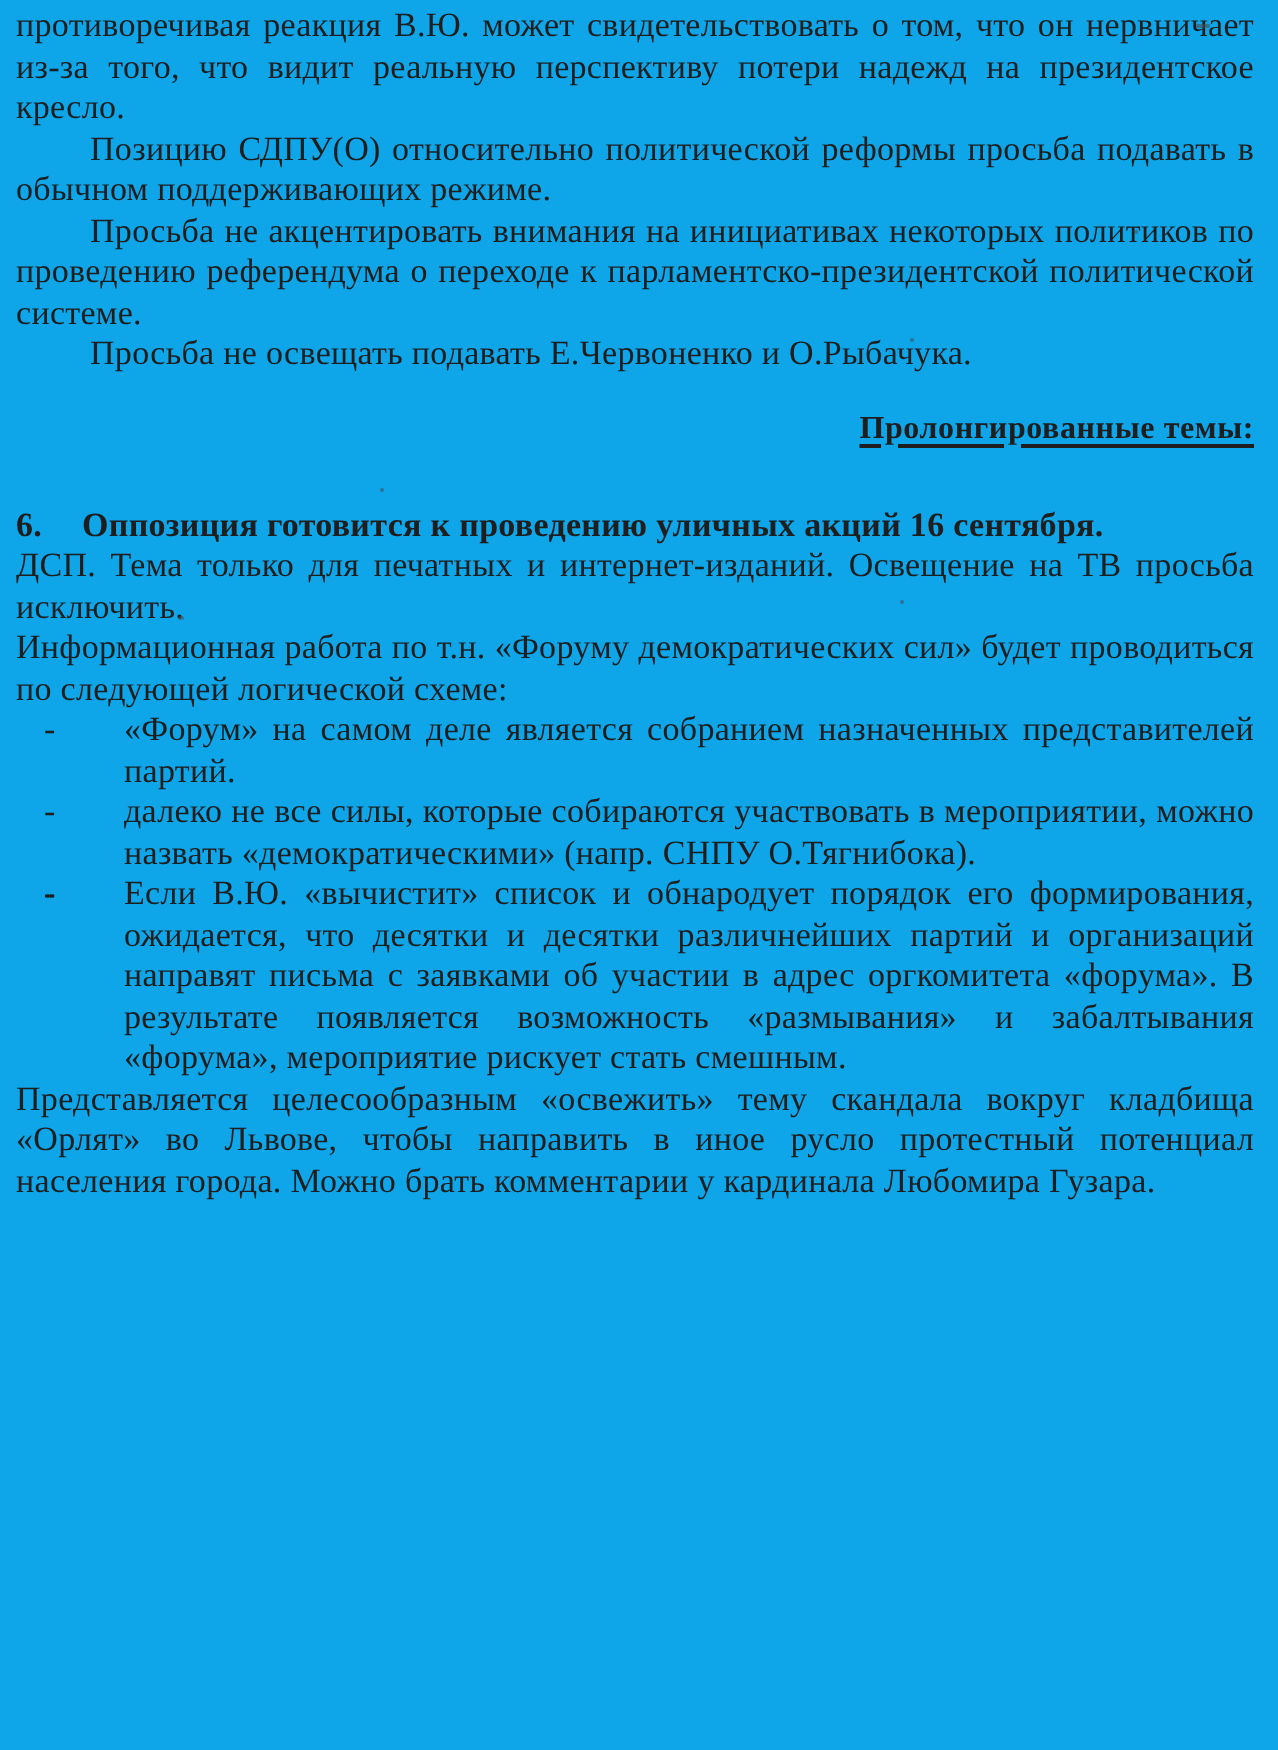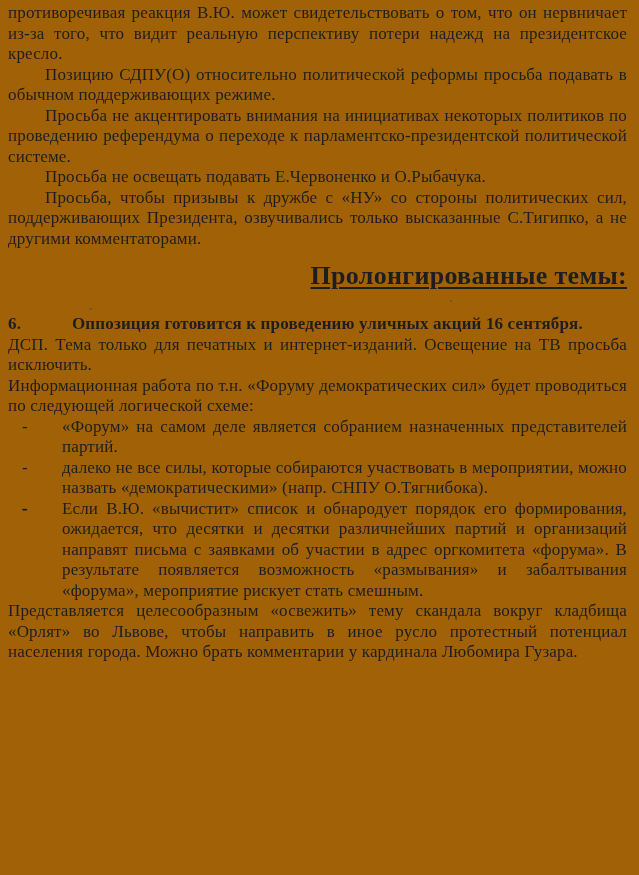--- a/index.html
+++ b/index.html
@@ -6,55 +6,55 @@
   body {
     width: 639px; height: 875px;
     background: #fbfbf8;
     overflow: hidden;
   }
   .page {
     position: relative;
     box-sizing: border-box;
     width: 639px; height: 875px;
     padding: 3px 12px 0 8px;
-    background: #a16207;
+    background: #0ea5e9;
     color: #1e1e1e;
     font-family: "Liberation Serif", "DejaVu Serif", serif;
     font-size: 17px;
     line-height: 20.5px;
     letter-spacing: 0.15px;
     text-align: justify;
     filter: blur(0.22px);
   }
   .page * { box-sizing: border-box; }
   p { margin: 0; }
   .indent { text-indent: 37px; }
 
   .section-heading {
     margin-top: 14px;
     text-align: right;
     font-weight: bold;
-    font-size: 26px;
+    font-size: 16px;
     line-height: 25px;
     letter-spacing: 0.3px;
   }
   .section-heading .u {
     text-decoration: underline;
     text-decoration-thickness: 2px;
     text-underline-offset: 3px;
   }
 
   .topic-head {
     display: flex;
     margin-top: 26px;
     font-weight: bold;
     text-align: left;
   }
   .topic-number { width: 33px; flex: 0 0 33px; }
-  .topic-title { flex: 1; margin-left: 31px; }
+  .topic-title { flex: 1; }
 
   .bullet {
     position: relative;
     padding-left: 54px;
   }
   .bullet .dash {
     position: absolute;
     left: 14px; top: 0;
   }
 
@@ -74,21 +74,20 @@
 </head>
 <body>
 
 <div class="page">
 
   <section>
     <p class="para">противоречивая реакция В.Ю. может свидетельствовать о том, что он нервничает из-за того, что видит реальную перспективу потери надежд на президентское кресло.</p>
     <p class="para indent">Позицию СДПУ(О) относительно политической реформы просьба подавать в обычном поддерживающих режиме.</p>
     <p class="para indent">Просьба не акцентировать внимания на инициативах некоторых политиков по проведению референдума о переходе к парламентско-президентской политической системе.</p>
     <p class="para indent">Просьба не освещать подавать Е.Червоненко и О.Рыбачука.</p>
-    <p class="para indent">Просьба, чтобы призывы к дружбе с «НУ» со стороны политических сил, поддерживающих Президента, озвучивались только высказанные С.Тигипко, а не другими комментаторами.</p>
   </section>
 
   <h2 class="section-heading">
     <span class="u">Пролонгированные темы:</span>
   </h2>
 
   <section>
     <div class="topic-head">
       <span class="topic-number">6.</span>
       <span class="topic-title">Оппозиция готовится к проведению уличных акций 16 сентября.</span>

